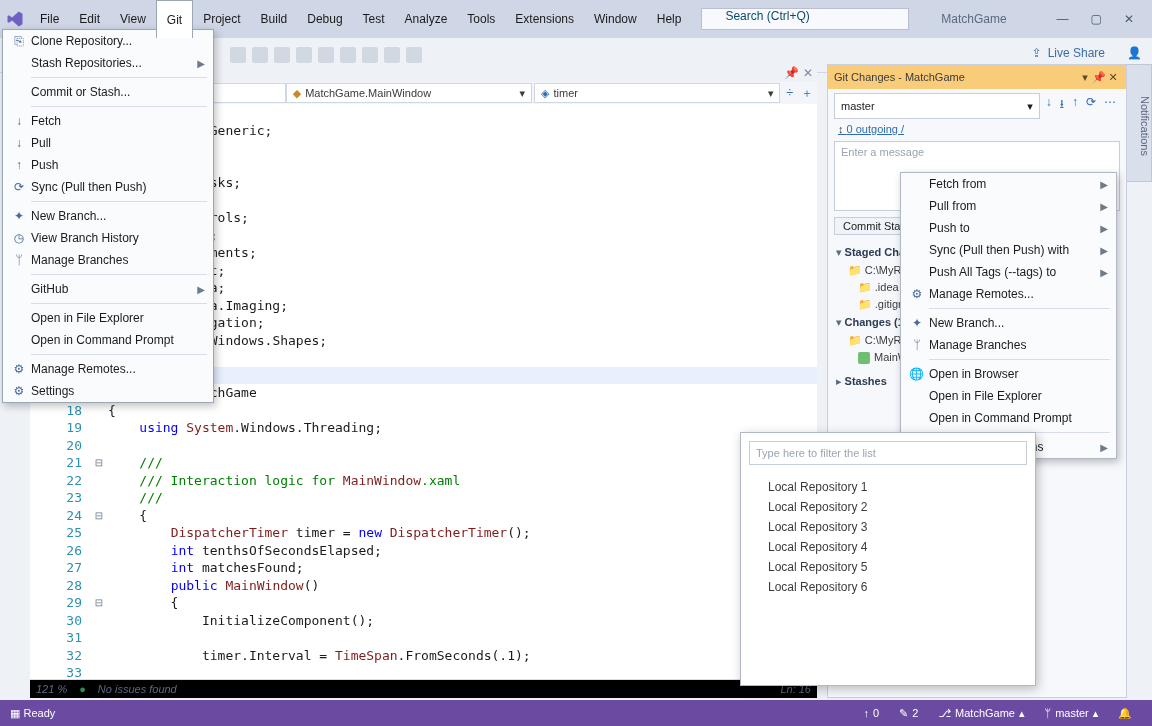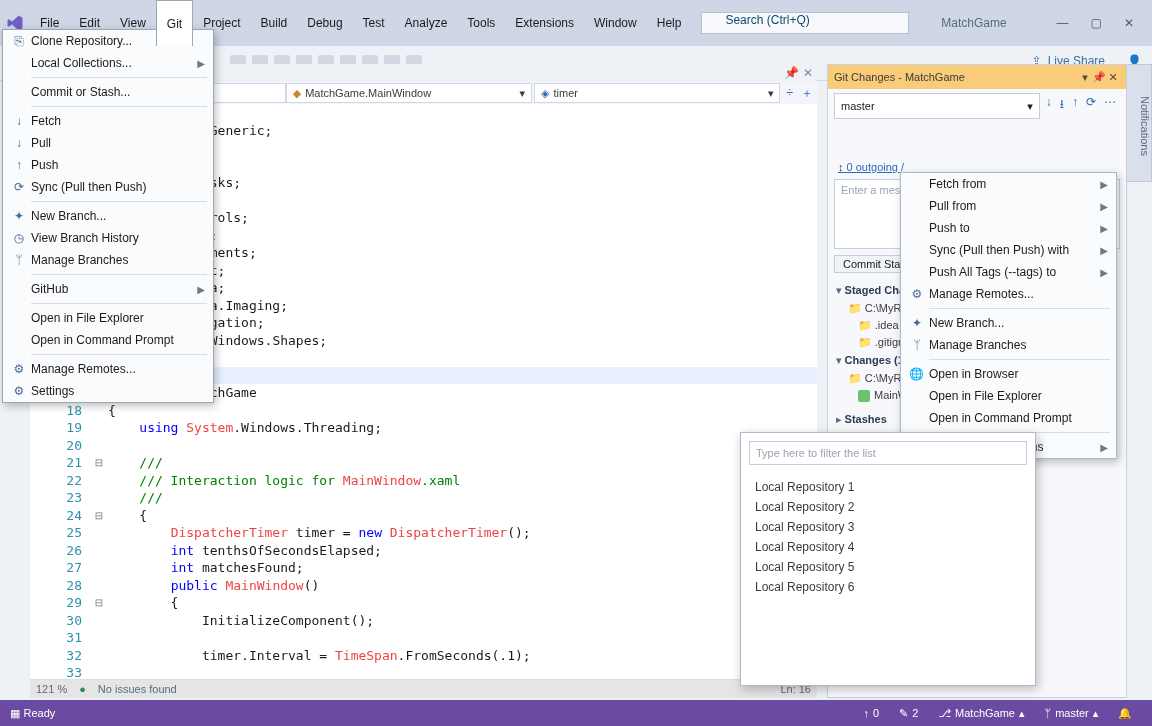--- a/index.html
+++ b/index.html
@@ -1,16 +1,16 @@
 <!DOCTYPE html>
 <html><head>
 <meta charset="utf-8">
 <style>
   html,body{margin:0;padding:0;font-family:"Segoe UI",Arial,sans-serif;font-size:12px;color:#1b1b1b;background:#eef1f5;overflow:hidden;width:1152px;height:726px;}
-  .titlebar{height:46px;background:#cfd6e5;display:flex;align-items:stretch;}
+  .titlebar{height:38px;background:#cfd6e5;display:flex;align-items:stretch;}
   .titlebar .logo{width:30px;display:flex;align-items:center;justify-content:center;}
   .menu{display:flex;align-items:stretch;}
   .menu-item{padding:0 10px;display:flex;align-items:center;cursor:default;}
   .menu-item.active{background:#fff;border:1px solid #9ba7b7;border-bottom:none;position:relative;z-index:50;}
   .search{margin-left:10px;display:flex;align-items:center;}
   .searchbox{height:20px;border:1px solid #b8c0cf;background:#f7f9fc;padding:0 23px;width:160px;color:#0c4a6e;}
   .title-spacer{flex:1;}
   .title-label{display:flex;align-items:center;color:#5a6a80;padding:0 30px;}
   .win-controls{display:flex;align-items:center;gap:22px;padding:0 18px;color:#4a5a70;}
   .toolbar{height:34px;background:#eef1f5;border-bottom:1px solid #cfd6e5;position:relative;}
@@ -26,34 +26,34 @@
   .combo.left{width:260px;}
   .ed-body{position:absolute;left:0;right:0;top:40px;bottom:18px;display:flex;overflow:hidden;}
   .gutter{width:60px;background:#fff;text-align:right;color:#2b91af;padding-right:8px;box-sizing:border-box;}
   .gutter div{height:17.5px;line-height:17.5px;font-family:Consolas,monospace;font-size:13px;}
   .fold{width:18px;background:#fff;}
   .fold div{height:17.5px;display:flex;align-items:center;justify-content:center;font-size:10px;color:#6c7a89;}
   .code{flex:1;font-family:Consolas,monospace;font-size:13px;line-height:17.5px;background:#fff;}
   .code pre{margin:0;white-space:pre;}
   .code .hl{background:#e8f0fe;display:block;}
   .kw{color:#0000ff;}
-  .typ{color:#ef4444;}
+  .typ{color:#7f1d1d;}
   .cmt{color:#008000;}
-  .ed-status{position:absolute;left:0;right:0;bottom:0;height:18px;background:#e5e5e5;border-top:1px solid #d8dfeb;display:flex;align-items:center;font-size:11px;color:#5a6a80;padding:0 6px;gap:12px;}
+  .ed-status{position:absolute;left:0;right:0;bottom:0;height:18px;background:#000000;border-top:1px solid #d8dfeb;display:flex;align-items:center;font-size:11px;color:#5a6a80;padding:0 6px;gap:12px;font-style:italic;}
   .ed-status .grow{flex:1;}
   
   .git-panel{position:absolute;right:25px;top:64px;width:298px;bottom:28px;background:#f6f8fb;border:1px solid #c8d0e0;}
   .git-title{height:24px;background:#f9cc7a;display:flex;align-items:center;padding:0 6px;font-size:11px;color:#3b3b3b;}
   .git-title .sp{flex:1;}
   .git-title .ic{width:14px;text-align:center;color:#5a4a2a;cursor:default;}
   .git-branch{height:24px;border:1px solid #c6cedd;background:#fff;margin:4px 6px 2px 6px;display:flex;align-items:center;padding:0 6px;font-size:11px;}
   .git-branch .sp{flex:1;}
   .git-branch-ico{color:#2d6cb5;cursor:default;}
   .git-actions{display:flex;gap:8px;padding:2px 10px 2px 0;justify-content:flex-end;color:#2d6cb5;}
-  .git-outgoing{padding:2px 10px;font-size:11px;color:#2d6cb5;text-decoration:underline;margin-top:38px;}
+  .git-outgoing{padding:2px 10px;font-size:11px;color:#2d6cb5;text-decoration:underline;}
   .git-msg{height:60px;border:1px solid #c6cedd;background:#fff;margin:4px 6px;padding:4px 6px;font-size:11px;color:#9aa4b5;}
   .git-commit-row{display:flex;align-items:center;padding:2px 6px 6px 6px;}
   .commit-btn{border:1px solid #c6cedd;background:#f0f3f8;padding:2px 8px;font-size:11px;}
   .tree{padding:2px 2px;font-size:11px;}
   .tree-h{padding:3px 6px;font-weight:600;color:#2b3b52;}
   .tree-h::before{content:"▾ ";color:#5a6a80;font-weight:normal;}
   .tree-h2::before{content:"▸ ";color:#5a6a80;}
   .tree-item{padding:2px 6px 2px 28px;color:#3b3b3b;}
   .tree-item.folder::before{content:"📁 ";}
   .tree-item.hidden::before{content:"📁 ";color:#caa;}
@@ -64,21 +64,21 @@
   .dd-row{display:flex;align-items:center;height:22px;padding:0 8px 0 6px;cursor:default;}
   .dd-ico{width:20px;text-align:center;color:#4a6a9a;font-size:12px;}
   .dd-lbl{flex:1;padding-left:2px;}
   .dd-arrow{color:#6c7a89;font-size:10px;}
   .dd-sep{height:1px;background:#d6dde9;margin:3px 6px 3px 28px;}
   
   .ctx{position:absolute;right:35px;top:172px;width:215px;background:#fafbfd;border:1px solid #b0b8c8;box-shadow:2px 3px 8px rgba(0,0,0,.25);z-index:60;}
   
   .repo-pop{position:absolute;left:740px;top:432px;width:294px;height:252px;background:#fff;border:1px solid #b0b8c8;box-shadow:2px 3px 10px rgba(0,0,0,.25);z-index:70;display:flex;flex-direction:column;}
   .repo-filter{margin:8px;border:1px solid #c6cedd;height:22px;padding:0 6px;font-size:11px;color:#9aa4b5;display:flex;align-items:center;}
-  .repo-list{flex:1;overflow:auto;padding:4px 4px;}
+  .repo-list{flex:1;overflow:auto;padding:4px 17px;}
   .repo-item{padding:3px 10px;font-size:12px;color:#3b3b3b;}
   
   .statusbar{position:absolute;left:0;right:0;bottom:0;height:26px;background:#6b4ba1;color:#fff;display:flex;align-items:center;padding:0 10px;font-size:11px;}
   .statusbar .sp{flex:1;}
   .statusbar .seg{padding:0 10px;display:flex;align-items:center;gap:4px;}
   svg{display:block;}
 </style>
 </head>
 <body>
 
@@ -137,21 +137,21 @@
 
 <div class="notif-tab">Notifications</div>
 
 <div class="dropdown" id="git-dd">
     <div class="dd-row">
       <span class="dd-ico">⎘</span>
       <span class="dd-lbl">Clone Repository...</span>
     </div>
     <div class="dd-row">
       <span class="dd-ico"></span>
-      <span class="dd-lbl">Local Collections...</span>
+      <span class="dd-lbl">Stash Repositories...</span>
       <span class="dd-arrow">▶</span>
     </div>
     <div class="dd-sep"></div>
     <div class="dd-row">
       <span class="dd-ico"></span>
       <span class="dd-lbl">Commit or Stash...</span>
     </div>
     <div class="dd-sep"></div>
     <div class="dd-row">
       <span class="dd-ico">↓</span>

